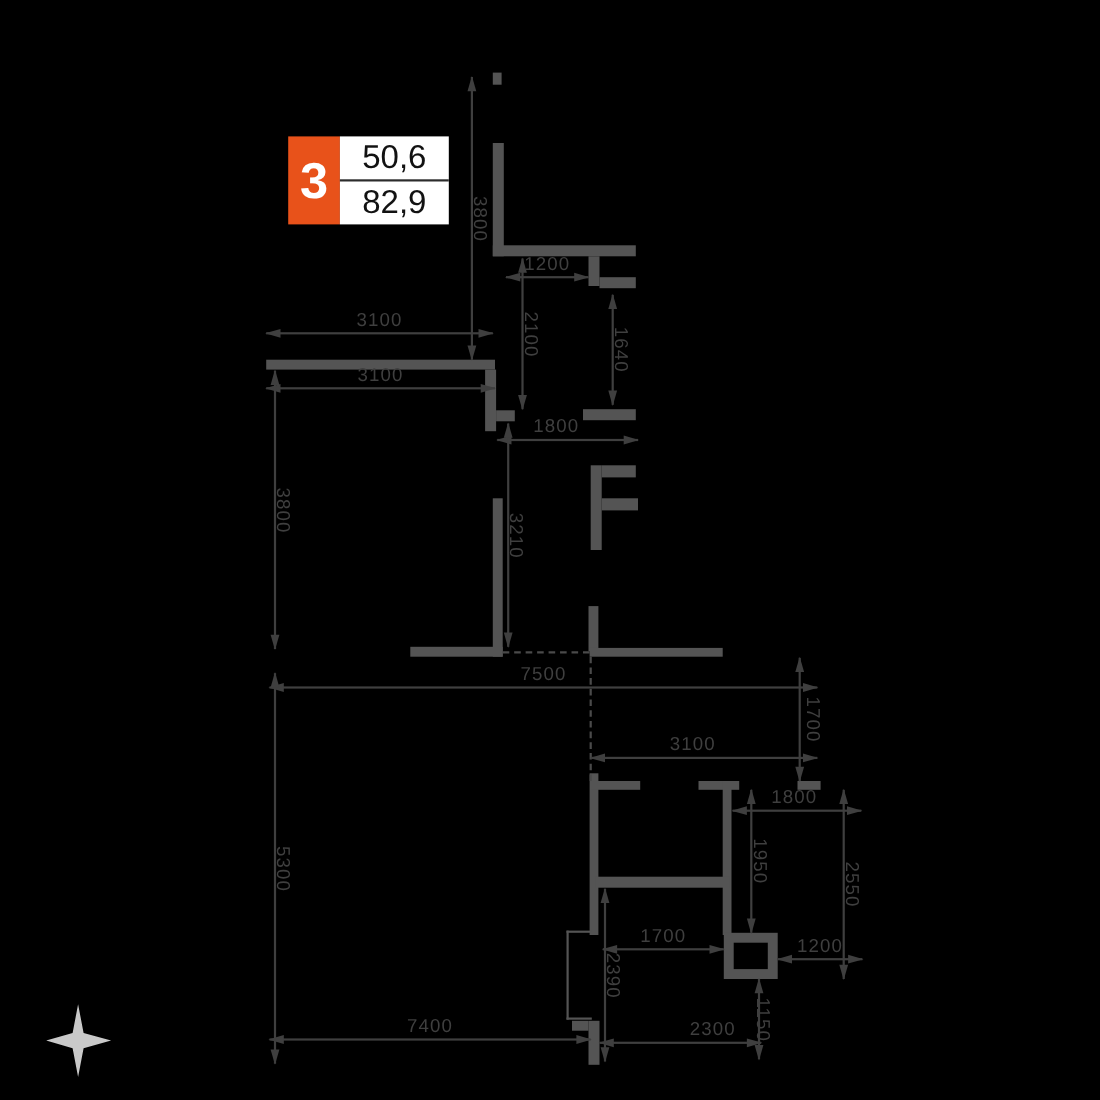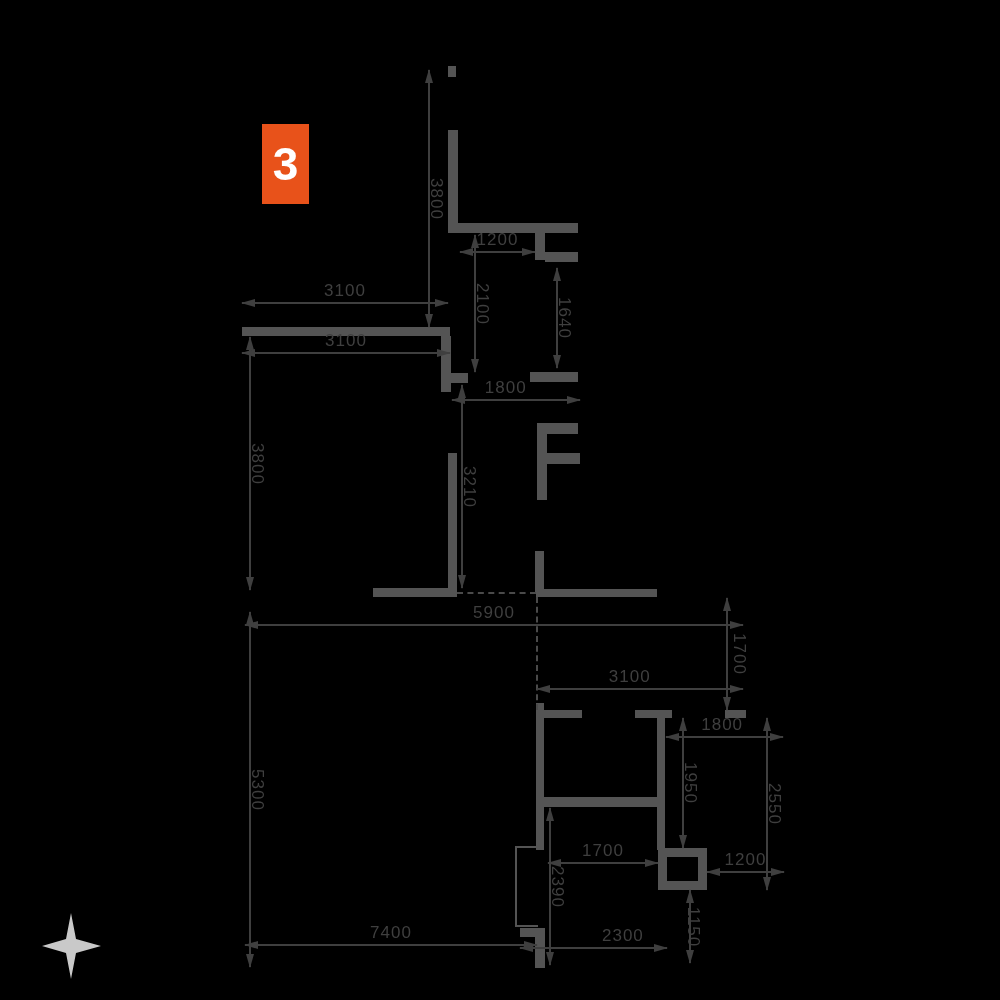--- a/index.html
+++ b/index.html
@@ -130,21 +130,21 @@
   <div class="dim v" style="left:461px;top:385px;height:203px">
     <div class="line"></div>
     <div class="a a1"></div>
       <div class="a a2"></div>
     <span class="lbl">3210</span>
   </div>
   <div class="dim h" style="left:245px;top:624px;width:498px">
     <div class="line"></div>
     <div class="a a1"></div>
       <div class="a a2"></div>
-    <span class="lbl">5900</span>
+    <span class="lbl">7500</span>
   </div>
   <div class="dim v" style="left:249px;top:612px;height:355px">
     <div class="line"></div>
     <div class="a a1"></div>
       <div class="a a2"></div>
     <span class="lbl">5300</span>
   </div>
   <div class="dim v" style="left:726px;top:598px;height:112px">
     <div class="line"></div>
     <div class="a a1"></div>
@@ -192,34 +192,38 @@
     <div class="a a1"></div>
       <div class="a a2"></div>
     <span class="lbl">2390</span>
   </div>
   <div class="dim v" style="left:689px;top:890px;height:73px">
     <div class="line"></div>
     <div class="a a1"></div>
       <div class="a a2"></div>
     <span class="lbl" style="left:4px">1150</span>
   </div>
-  <div class="dim h" style="left:520px;top:947px;width:147px">
+  <div class="dim h" style="left:545px;top:947px;width:147px">
     <div class="line"></div>
     <div class="a a1"></div>
       <div class="a a2"></div>
     <span class="lbl" style="left:70%">2300</span>
   </div>
   <div class="dim h" style="left:245px;top:944px;width:292px">
     <div class="line"></div>
     <div class="a a1"></div>
       <div class="a a2"></div>
     <span class="lbl">7400</span>
   </div>
 
   <div class="badge">
     <div class="badge-num">3</div>
+    <div class="badge-vals">
+      <div class="badge-val top">50,6</div>
+      <div class="badge-val">82,9</div>
+    </div>
   </div>
 
   <svg class="compass" width="70" height="80" viewBox="0 0 70 80">
     <polygon points="33,5 38,31 63,38 38,45 33,71 28,45 4,38 28,31" fill="#c9c9c9"></polygon>
   </svg>
 
 </div>
 
 </body></html>

